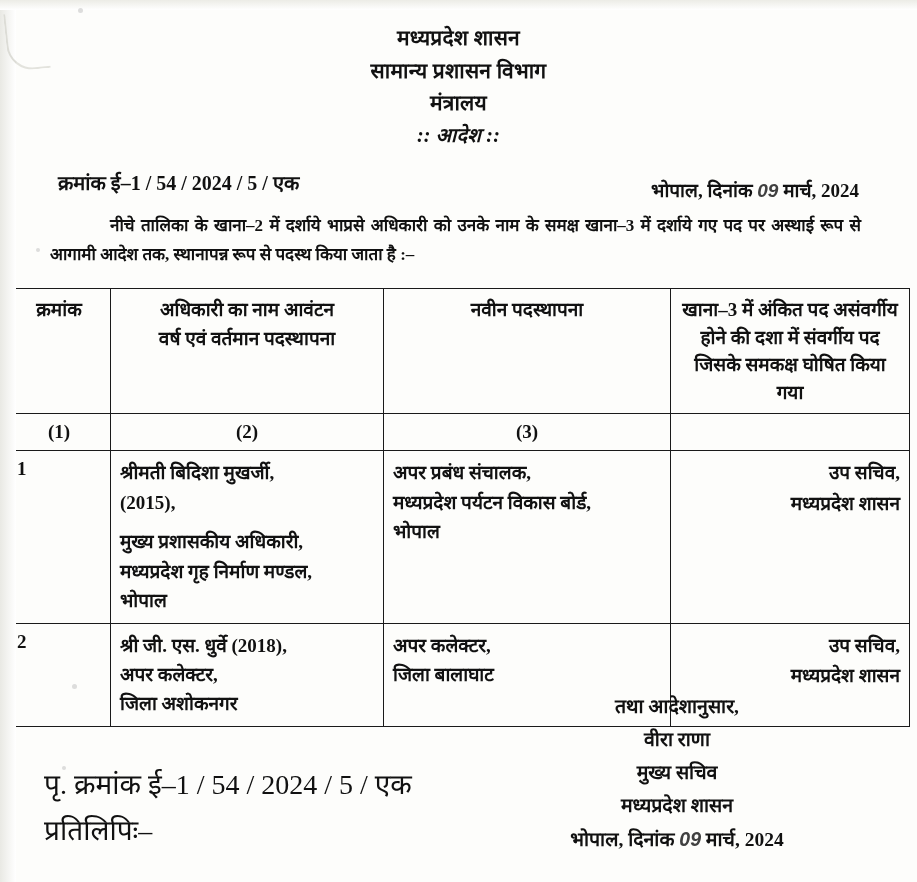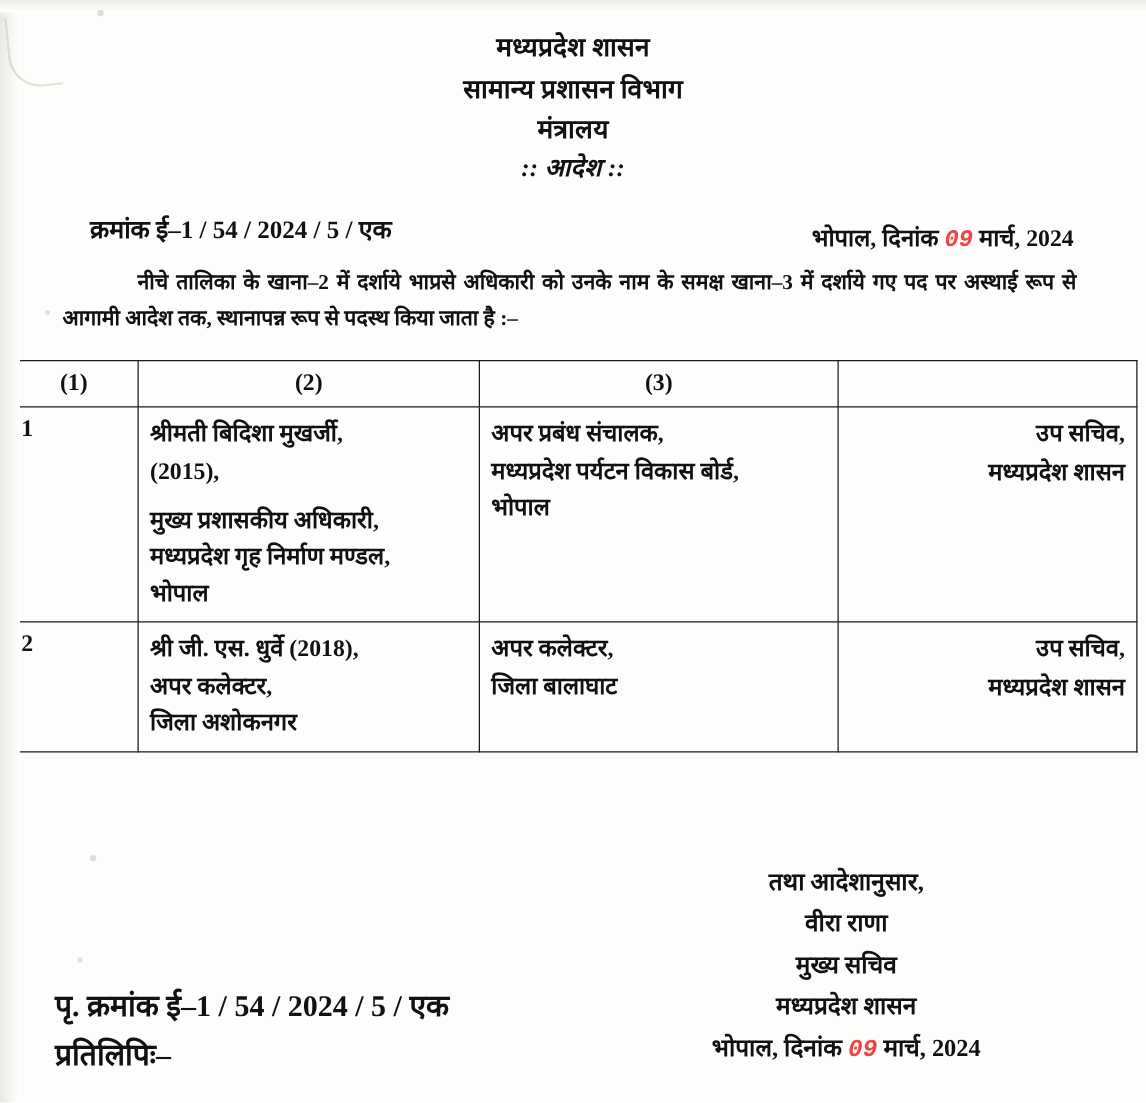--- a/index.html
+++ b/index.html
@@ -60,39 +60,38 @@
   }
   .header div { margin: 0 auto; }
   .header .l2 { }
   .header .l3 { }
   .header .l4 { font-size: 20px; font-style: italic; }
 
   .memo-row {
     position: relative;
     height: 42px;
     margin-top: 12px;
-    margin-left: 14px;
   }
   .memo-no {
     position: absolute;
     left: 58px;
     top: 6px;
     font-size: 20px;
     font-weight: 700;
   }
   .place-date {
     position: absolute;
     right: 58px;
     top: 14px;
     font-size: 19px;
     font-weight: 700;
   }
   .date-handwritten {
-    color: #ef4444;
-    font-family: Liberation Mono, monospace;
+    color: #404040;
+    font-family: Liberation Sans, sans-serif;
     font-style: italic;
     font-weight: 700;
   }
 
   .body-para {
     margin: 6px 56px 0 50px;
     font-size: 17px;
     line-height: 1.75;
     text-align: justify;
     text-justify: inter-word;
@@ -137,23 +136,23 @@
     top: 690px;
     text-align: center;
     font-size: 19.5px;
     font-weight: 700;
     line-height: 1.7;
     width: 360px;
   }
   .footer-left {
     position: absolute;
     left: 44px;
-    bottom: 16px;
-    font-size: 24px;
-    font-weight: 700;
+    bottom: 28px;
+    font-size: 28px;
+    font-weight: 400;
     line-height: 1.65;
   }
 </style>
 </head>
 <body>
 
 <div class="page">
 
   <div class="edge-left"></div>
   <div class="edge-top"></div>
@@ -178,20 +177,29 @@
       <span>मार्च,  2024</span>
     </div>
   </div>
 
   <div class="body-para">
     <span class="indent"></span><span>नीचे तालिका के खाना–2 में दर्शाये भाप्रसे अधिकारी को उनके नाम के समक्ष खाना–3 में दर्शाये गए पद पर अस्थाई रूप से आगामी आदेश तक, स्थानापन्न रूप से पदस्थ किया जाता है :–</span>
   </div>
 
   <table class="order-table">
     <tbody>
+        <tr>
+      <td class="col1 head-cell">क्रमांक</td>
+      <td class="col2 head-cell">
+        <div>अधिकारी का नाम आवंटन</div>
+        <div>वर्ष एवं वर्तमान पदस्थापना</div>
+      </td>
+      <td class="col3 head-cell">नवीन पदस्थापना</td>
+      <td class="col4 head-small">खाना–3 में अंकित पद असंवर्गीय होने की दशा में संवर्गीय पद जिसके समकक्ष घोषित किया गया</td>
+    </tr>
     <tr class="numrow">
       <td class="col1">(1)</td>
       <td class="col2">(2)</td>
       <td class="col3">(3)</td>
       <td class="col4"></td>
     </tr>
 
     <tr>
       <td class="col1">1</td>
       <td class="col2">

